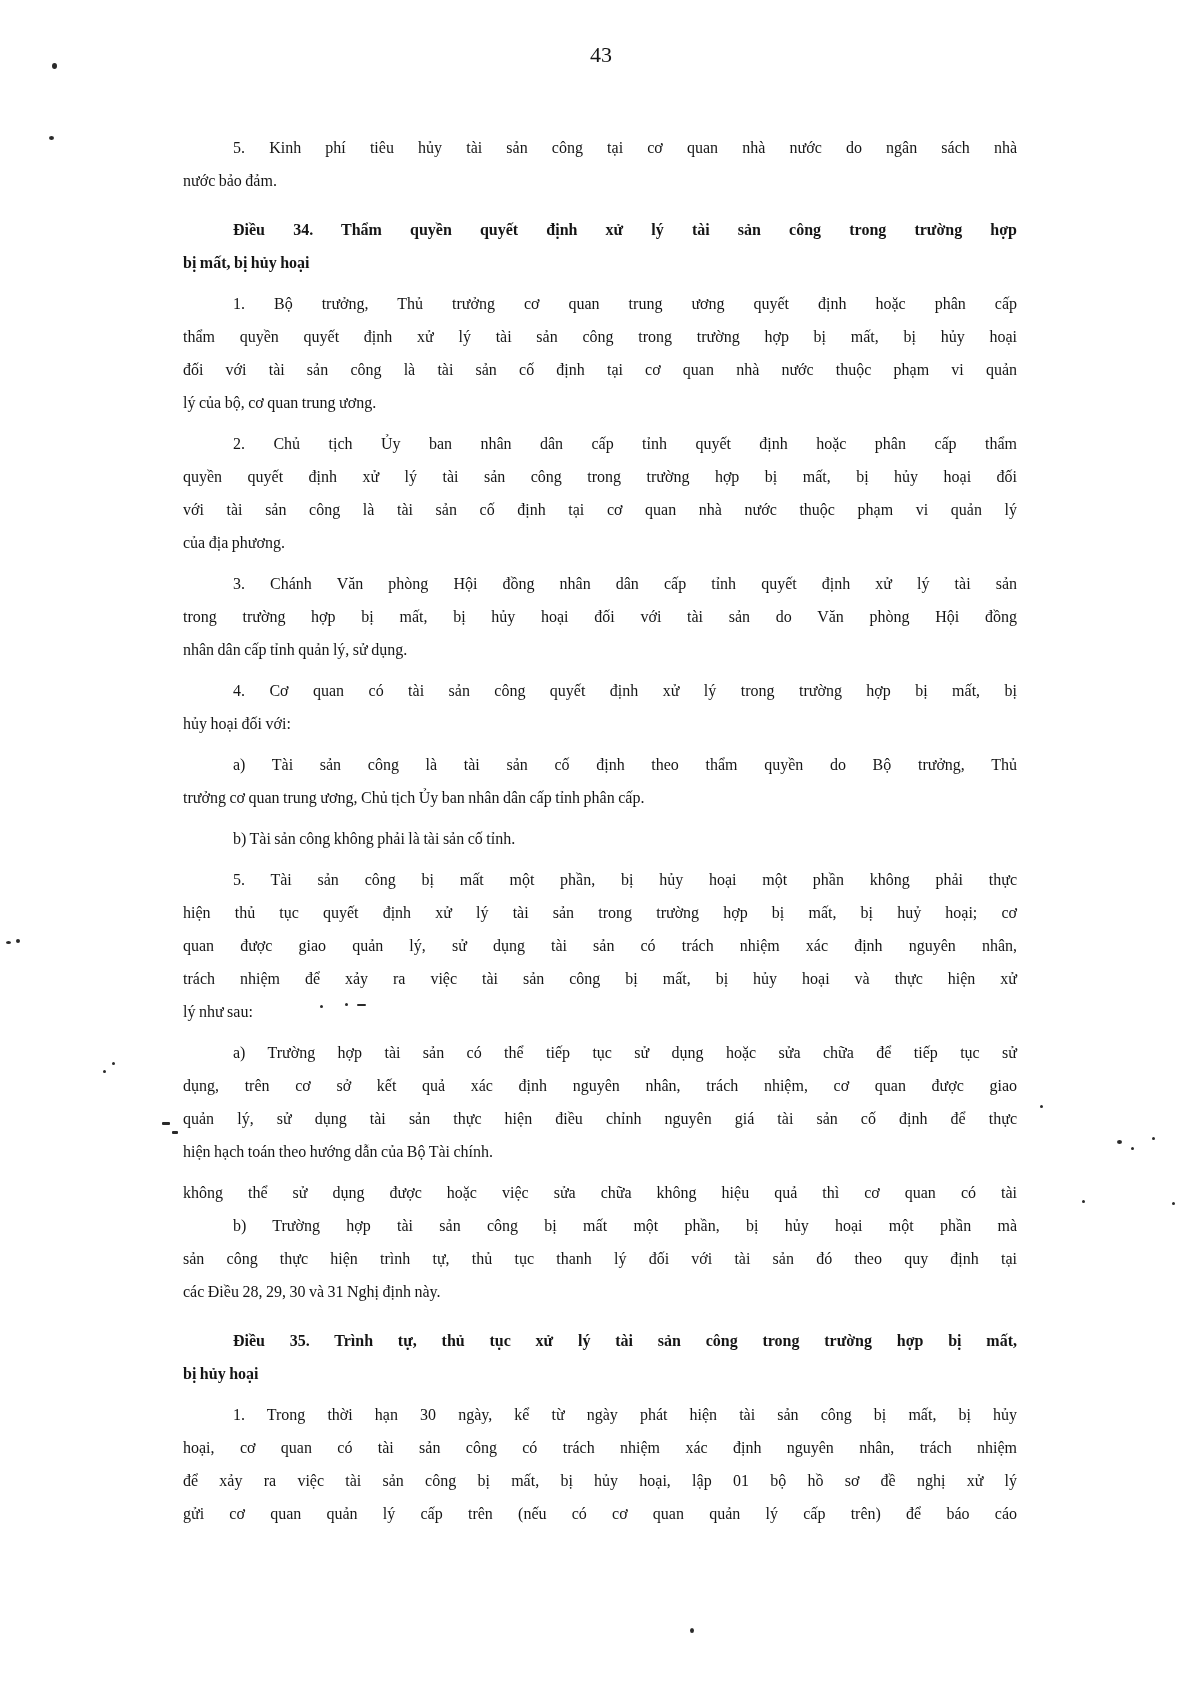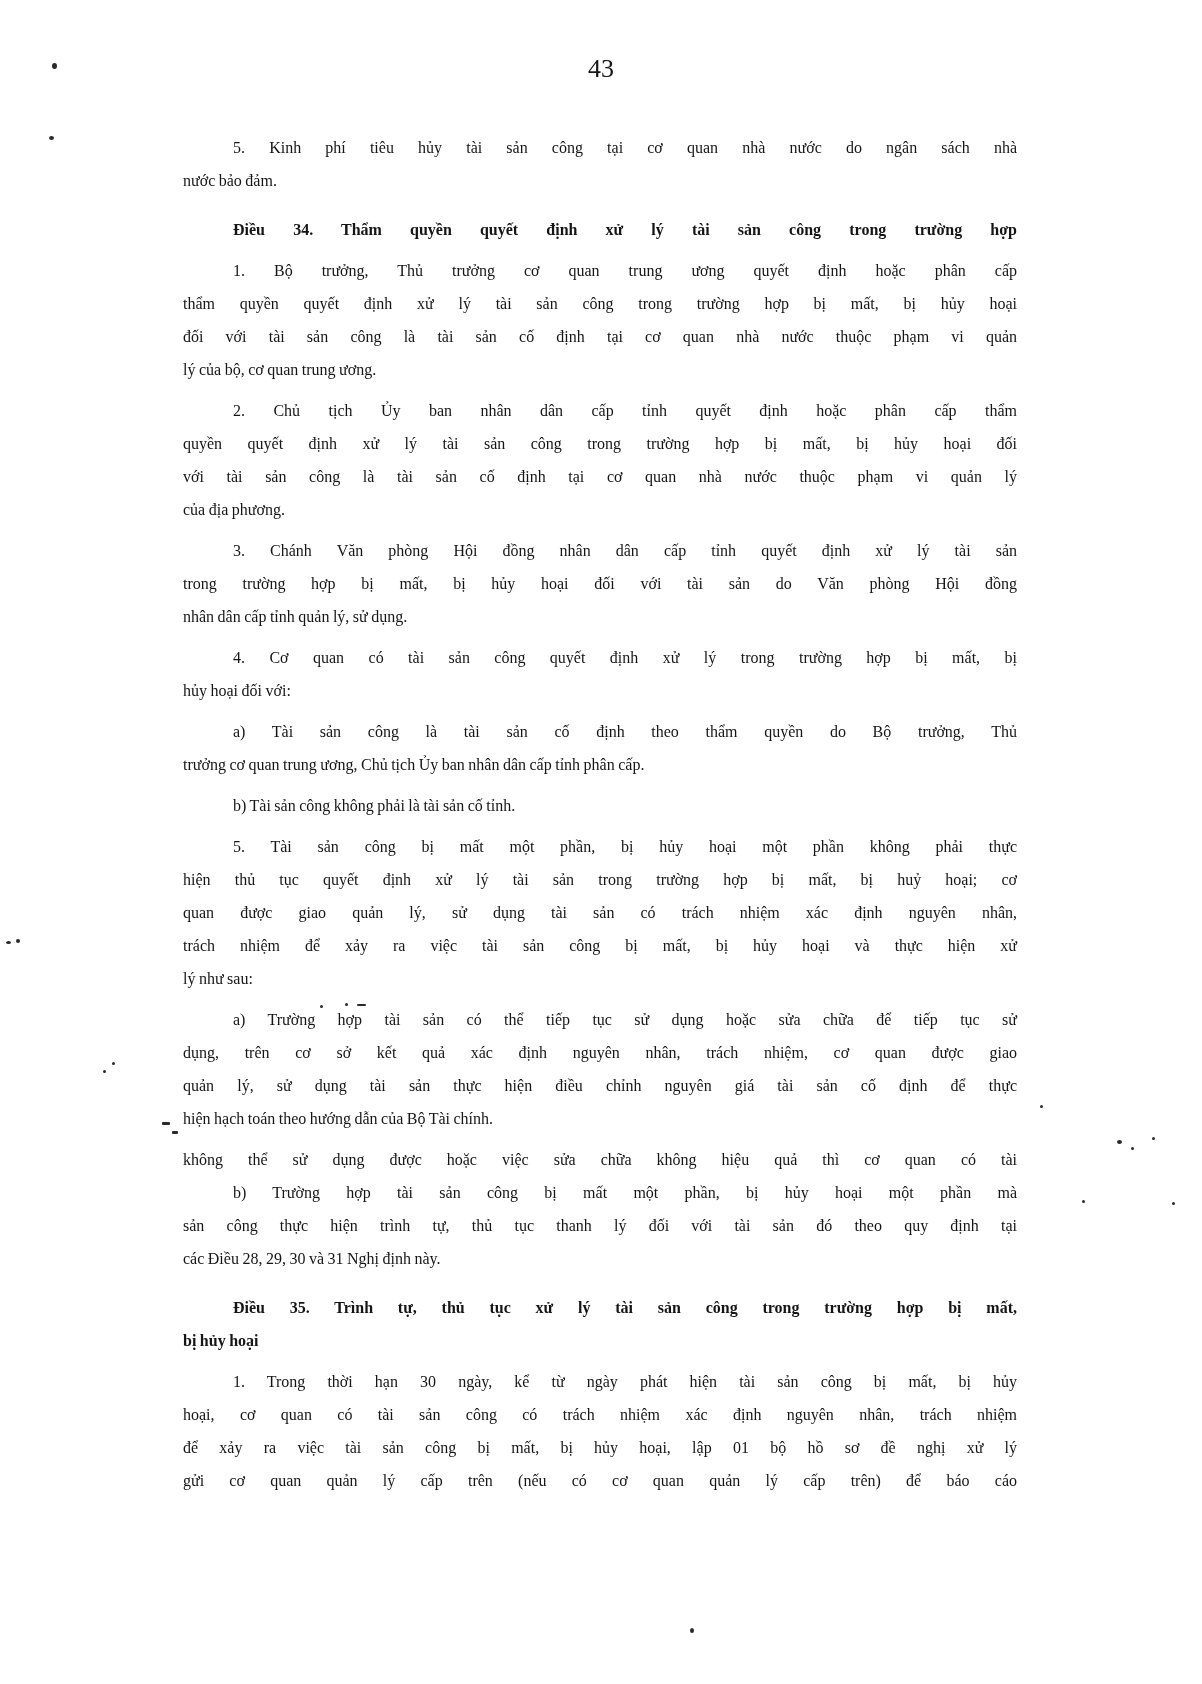--- a/index.html
+++ b/index.html
@@ -12,25 +12,25 @@
     width: 1202px;
     height: 1684px;
     margin: 0 auto;
     background: #ffffff;
     overflow: hidden;
     font-family: "Liberation Serif", "DejaVu Serif", serif;
     color: #151515;
   }
   .page-number {
     position: absolute;
-    top: 54px;
+    top: 40px;
     left: 0;
     width: 100%;
     text-align: center;
-    font-size: 26px;
+    font-size: 22px;
     line-height: 30px;
   }
   .text-col {
     position: absolute;
     left: 183px;
     top: 131px;
     width: 834px;
   }
   .block {
     margin: 0 0 8px 0;
@@ -68,20 +68,21 @@
 
   <div class="text-col">
 
     <div class="block">
       <div class="ln j first">5. Kinh phí tiêu hủy tài sản công tại cơ quan nhà nước do ngân sách nhà</div>
       <div class="ln">nước bảo đảm.</div>
     </div>
 
     <div class="block heading">
       <div class="ln j first">Điều 34. Thẩm quyền quyết định xử lý tài sản công trong trường hợp</div>
+      <div class="ln">bị mất, bị hủy hoại</div>
     </div>
 
     <div class="block">
       <div class="ln j first">1. Bộ trưởng, Thủ trưởng cơ quan trung ương quyết định hoặc phân cấp</div>
       <div class="ln j">thẩm quyền quyết định xử lý tài sản công trong trường hợp bị mất, bị hủy hoại</div>
       <div class="ln j">đối với tài sản công là tài sản cố định tại cơ quan nhà nước thuộc phạm vi quản</div>
       <div class="ln">lý của bộ, cơ quan trung ương.</div>
     </div>
 
     <div class="block">

